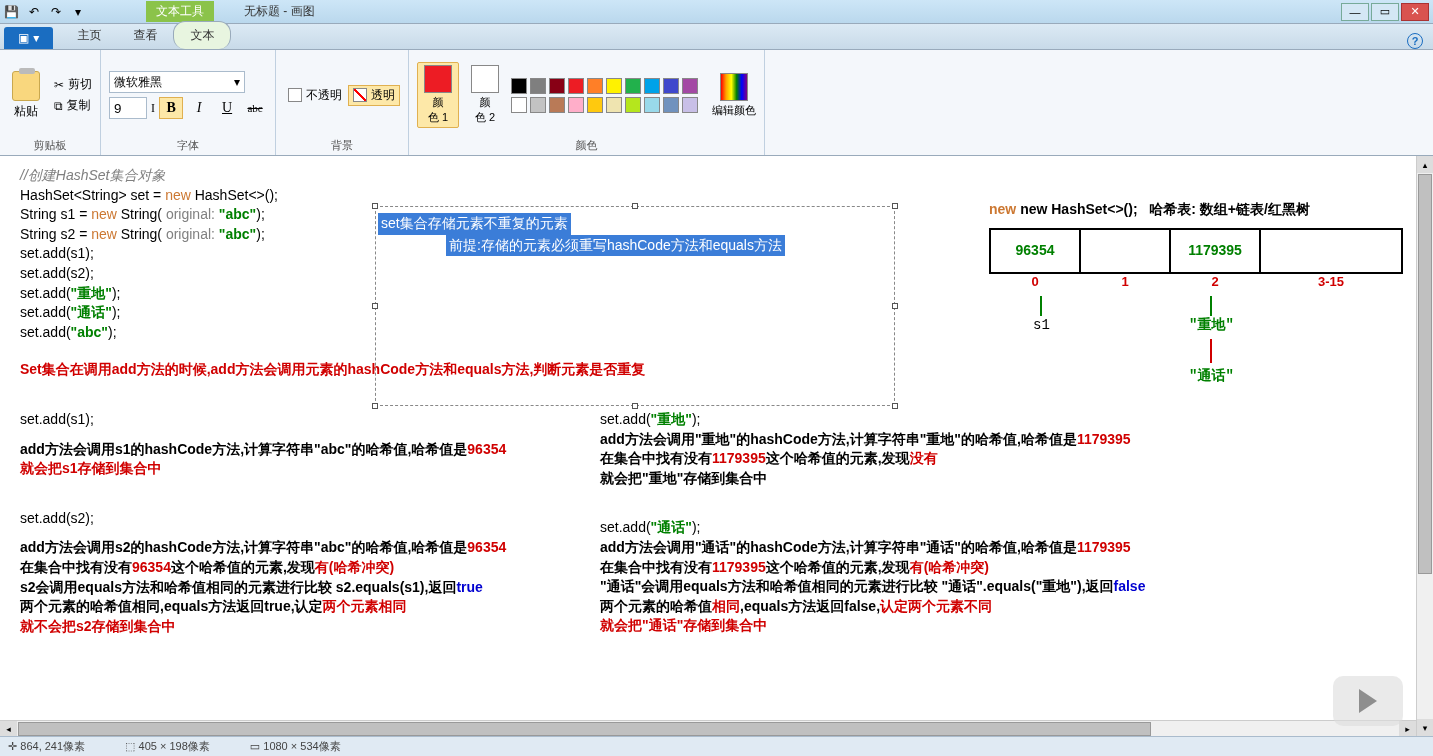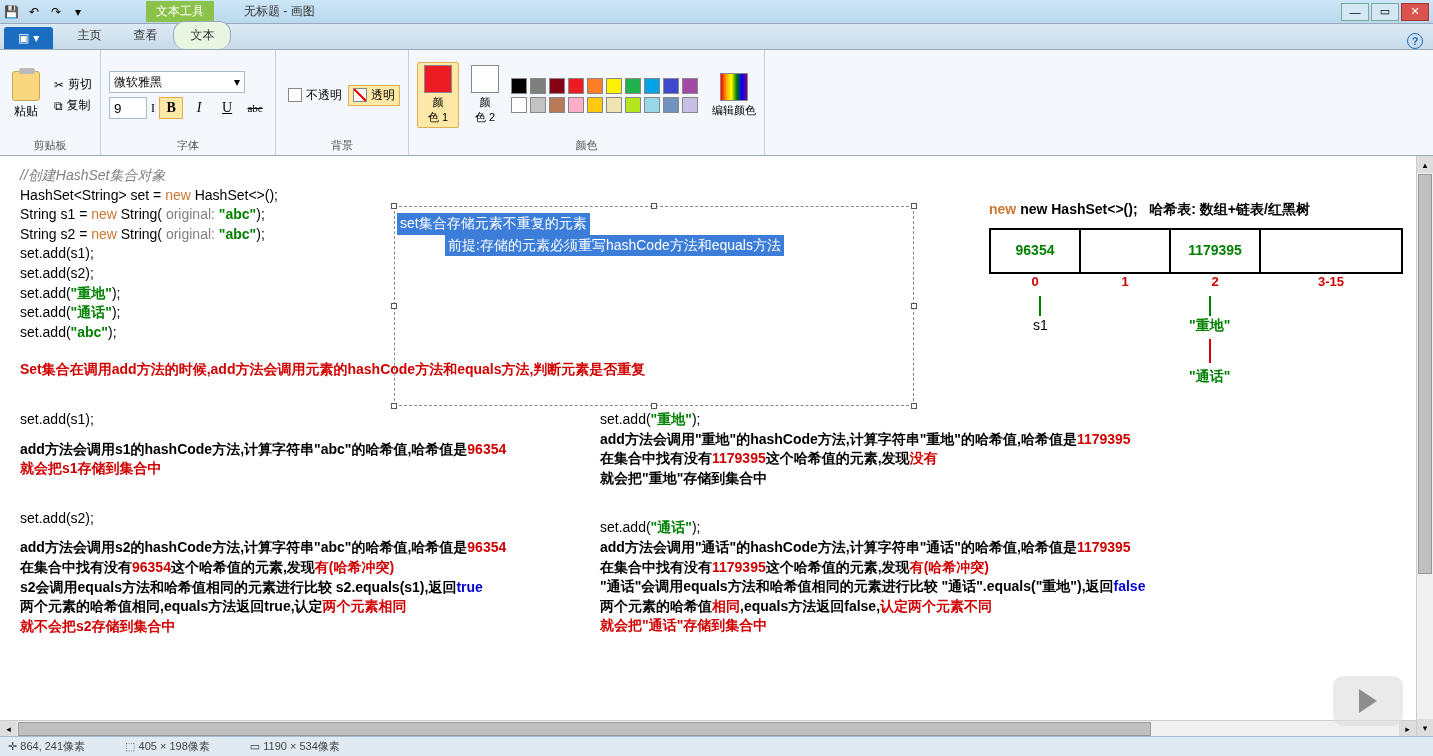--- a/index.html
+++ b/index.html
@@ -80,21 +80,21 @@
 .text-sel .h-bm { bottom: -4px; left: 50%; margin-left: -3px; } .text-sel .h-br { bottom: -4px; right: -4px; }
 
 .hilite { background: #3b7dd8; color: #fff; padding: 1px 3px; display: inline-block; }
 
 .hash-table { position: absolute; top: 44px; right: 30px; }
 .hash-row { display: flex; border: 2px solid #000; }
 .hash-cell { width: 90px; height: 42px; border-right: 2px solid #000; display: flex; align-items: center; justify-content: center; font-weight: bold; color: #008000; position: relative; }
 .hash-cell:last-child { border-right: none; width: 140px; }
 .hash-idx { position: absolute; bottom: -20px; color: #d00000; font-weight: bold; font-size: 13px; }
 .hash-link { width: 2px; background: #008000; }
-.hash-node { color: #008000; font-weight: bold; text-align: center; }
+.hash-node { color: #008000; font-weight: bold; text-align: center; font-family: Liberation Mono, monospace; }
 .hash-link-red { width: 2px; background: #d00000; }
 
 .statusbar { position: fixed; bottom: 0; left: 0; right: 0; height: 20px; background: #e0eaf3; border-top: 1px solid #abc; display: flex; align-items: center; gap: 40px; padding: 0 8px; font-size: 11px; color: #444; }
 .scrollbar-v { position: absolute; right: 0; top: 156px; bottom: 20px; width: 17px; background: #f0f0f0; border-left: 1px solid #ccc; }
 .sb-btn { height: 17px; background: #ddd; display:flex; align-items:center; justify-content:center; font-size:9px; cursor:pointer;}
 .sb-thumb { background: #c0c0c0; border: 1px solid #999; margin: 1px; height: 400px; }
 .scrollbar-h { position: absolute; left: 0; right: 17px; bottom: 0px; height: 17px; background: #f0f0f0; border-top: 1px solid #ccc; display:flex; }
 .sb-btn-h { width: 17px; background: #ddd; display:flex; align-items:center; justify-content:center; font-size:9px; cursor:pointer;}
 .sb-thumb-h { background: #c0c0c0; border: 1px solid #999; margin: 1px; flex: 0 0 80%; }
 
@@ -245,32 +245,32 @@
 <div>set.add(s1);</div>
 <div>set.add(s2);</div>
 <div><span>set.add(</span><span class="code-str">"重地"</span><span>);</span></div>
 <div><span>set.add(</span><span class="code-str">"通话"</span><span>);</span></div>
 <div><span>set.add(</span><span class="code-str">"abc"</span><span>);</span></div>
 </div>
 
 <div style="height:18px"></div>
 <div class="red-text">Set集合在调用add方法的时候,add方法会调用元素的hashCode方法和equals方法,判断元素是否重复</div>
 
-<div class="text-sel" style="left:394px; top:50px; width:520px; height:200px;">
+<div class="text-sel" style="left:375px; top:50px; width:520px; height:200px;">
   <div class="handle h-tl"></div>
   <div class="handle h-tm"></div>
   <div class="handle h-tr"></div>
   <div class="handle h-ml"></div>
   <div class="handle h-mr"></div>
   <div class="handle h-bl"></div>
   <div class="handle h-bm"></div>
   <div class="handle h-br"></div>
   <div style="padding:6px 2px;">
     <span class="hilite">set集合存储元素不重复的元素</span><br>
-    <span class="hilite" style="margin-left:48px;">前提:存储的元素必须重写hashCode方法和equals方法</span>
+    <span class="hilite" style="margin-left:68px;">前提:存储的元素必须重写hashCode方法和equals方法</span>
   </div>
 </div>
 
 <div class="hash-table">
   <div style="margin-bottom:8px;">
     <span class="code-kw2" style="font-weight:bold;">new</span> <span style="font-weight:bold">new HashSet&lt;&gt;();</span>
     &nbsp;&nbsp;<span style="font-weight:bold">哈希表: 数组+链表/红黑树</span>
   </div>
   <div class="hash-row">
     <div class="hash-cell">
@@ -344,16 +344,16 @@
 
 <div class="scrollbar-v">
   <div class="sb-btn">▴</div>
   <div class="sb-thumb"></div>
   <div class="sb-btn" style="position:absolute;bottom:0;width:100%;">▾</div>
 </div>
 
 <div class="statusbar">
   <span>✛ <span>864, 241像素</span></span>
   <span>⬚ <span>405 × 198像素</span></span>
-  <span>▭ <span>1190 × 534像素</span></span>
+  <span>▭ <span>1080 × 534像素</span></span>
 </div>
 
 <div class="play-overlay"></div>
 
 </body></html>

